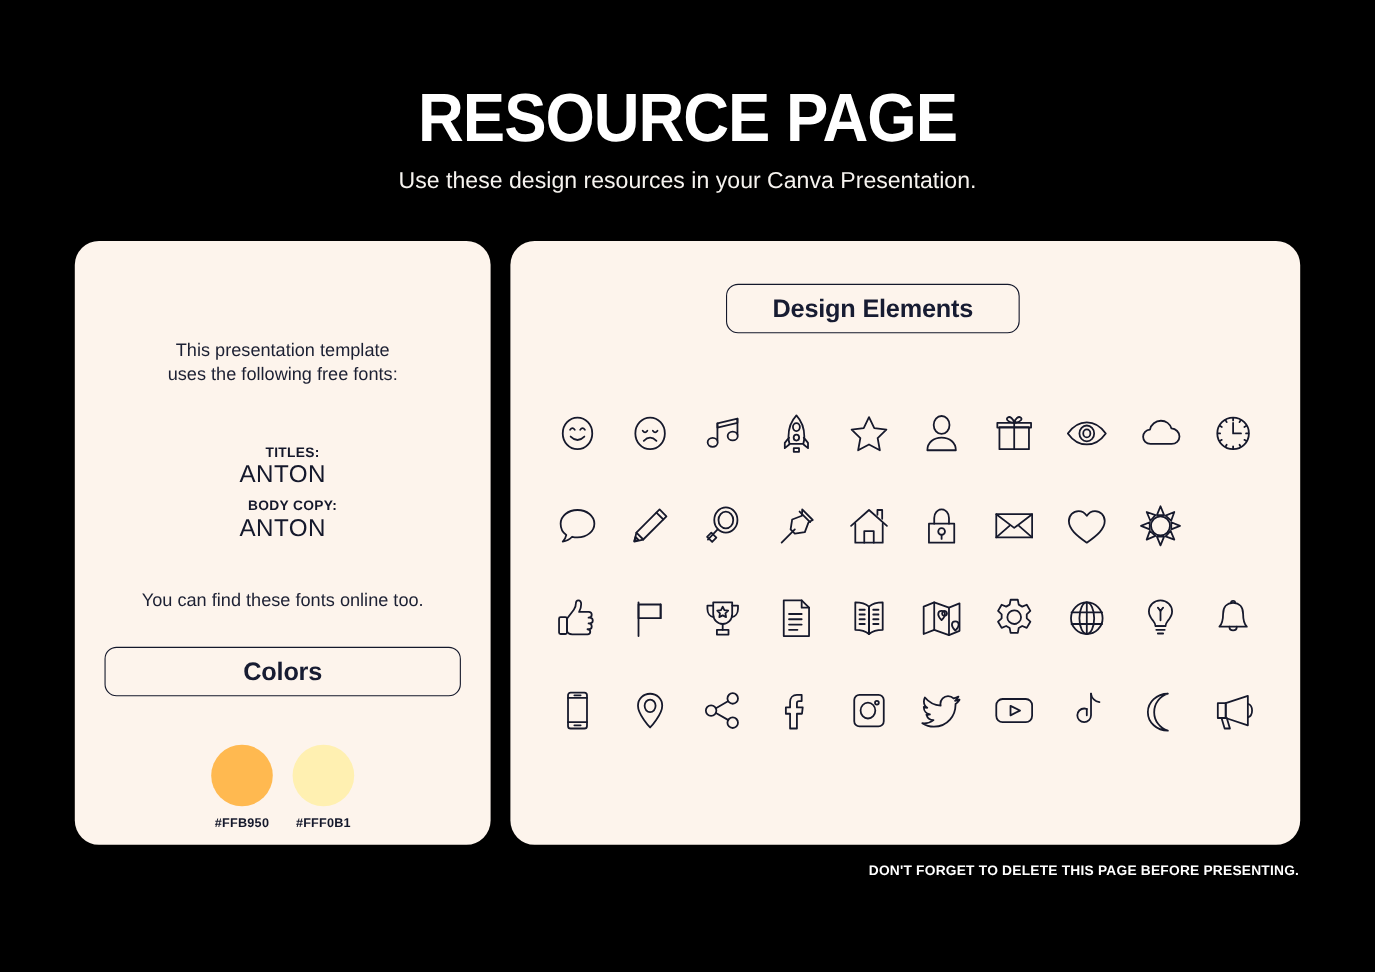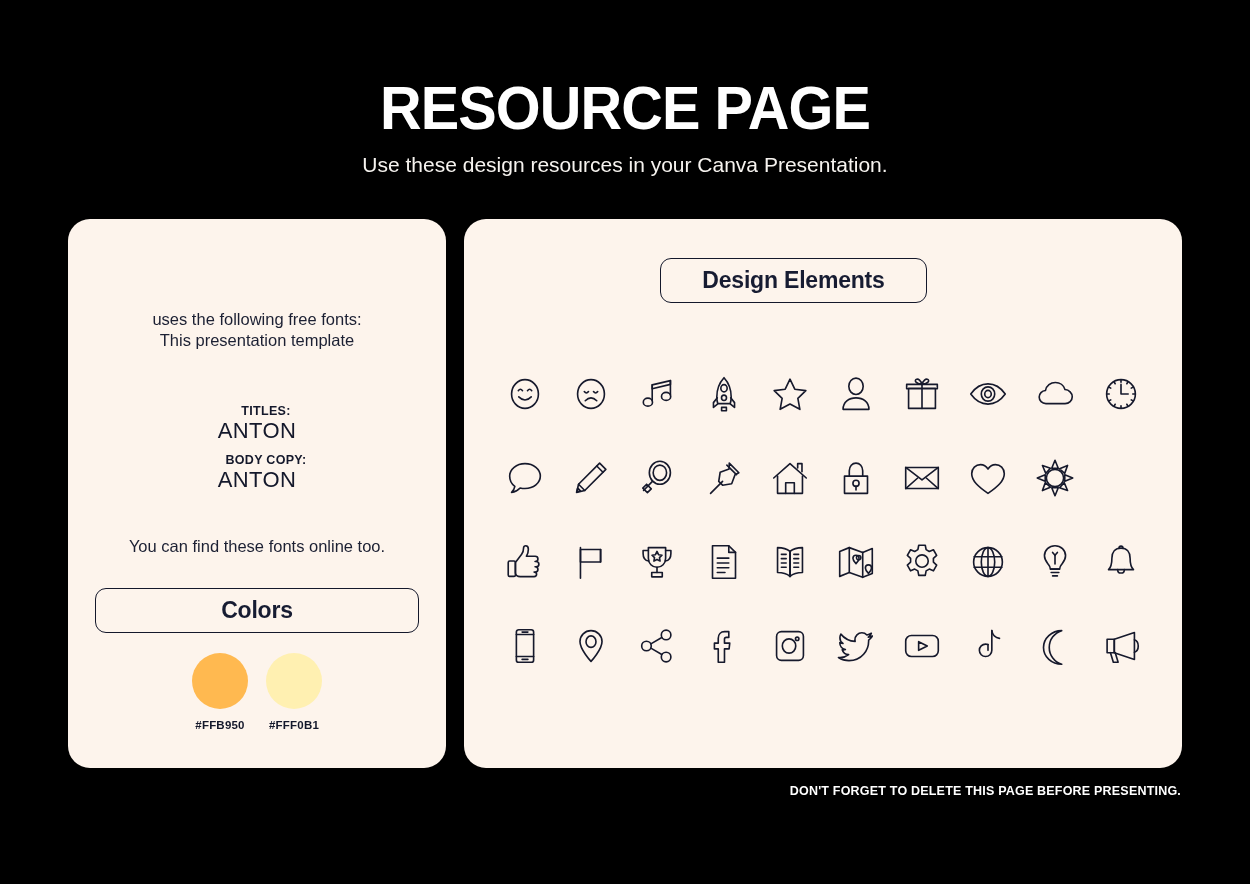--- a/index.html
+++ b/index.html
@@ -74,21 +74,21 @@
     font-size: 22px; font-weight: 400; color: #14182b; line-height: 26px;
     letter-spacing: 0.4px;
   }
   .fonts-outro {
     position: absolute; left: 0; top: 318px; width: 378px;
     text-align: center; font-size: 16.5px; color: #1c2033;
   }
 
   
   .swatches {
-    position: absolute; left: 0; top: 434px; width: 378px;
+    position: absolute; left: 0; top: 458px; width: 378px;
     display: flex; justify-content: center; gap: 12px;
   }
   .swatch-item { width: 62px; text-align: center; }
   .swatch-dot {
     width: 56px; height: 56px; border-radius: 50%; margin: 0 auto;
   }
   .swatch-hex {
     margin-top: 10px; font-size: 11.5px; font-weight: 700;
     color: #14182b; letter-spacing: 0.2px; white-space: nowrap;
   }
@@ -122,22 +122,22 @@
 
   <div class="header">
     <div class="page-title">RESOURCE PAGE</div>
     <div class="page-subtitle">Use these design resources in your Canva Presentation.</div>
   </div>
 
   <div class="card" id="fonts-card">
 
 
     <div class="fonts-intro">
+      <div>This presentation template</div>
       <div>uses the following free fonts:</div>
-      <div>This presentation template</div>
     </div>
 
     <div class="font-block" id="titles-block">
       <div class="font-role">TITLES:</div>
       <div class="font-name">ANTON</div>
     </div>
 
     <div class="font-block" id="body-block">
       <div class="font-role">BODY COPY:</div>
       <div class="font-name">ANTON</div>

